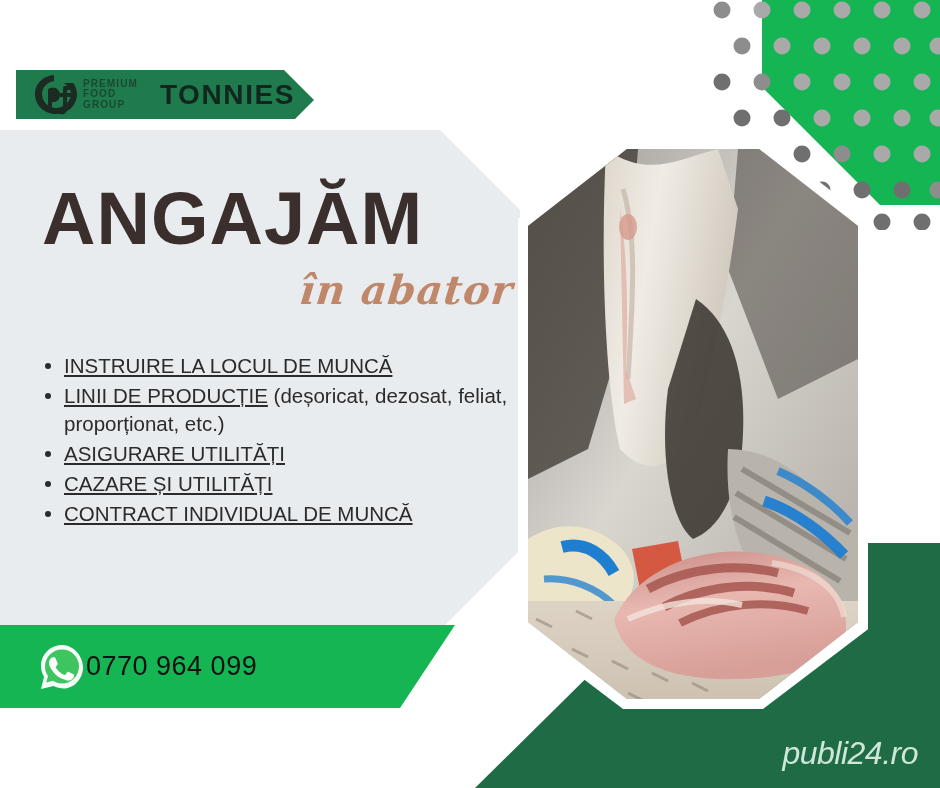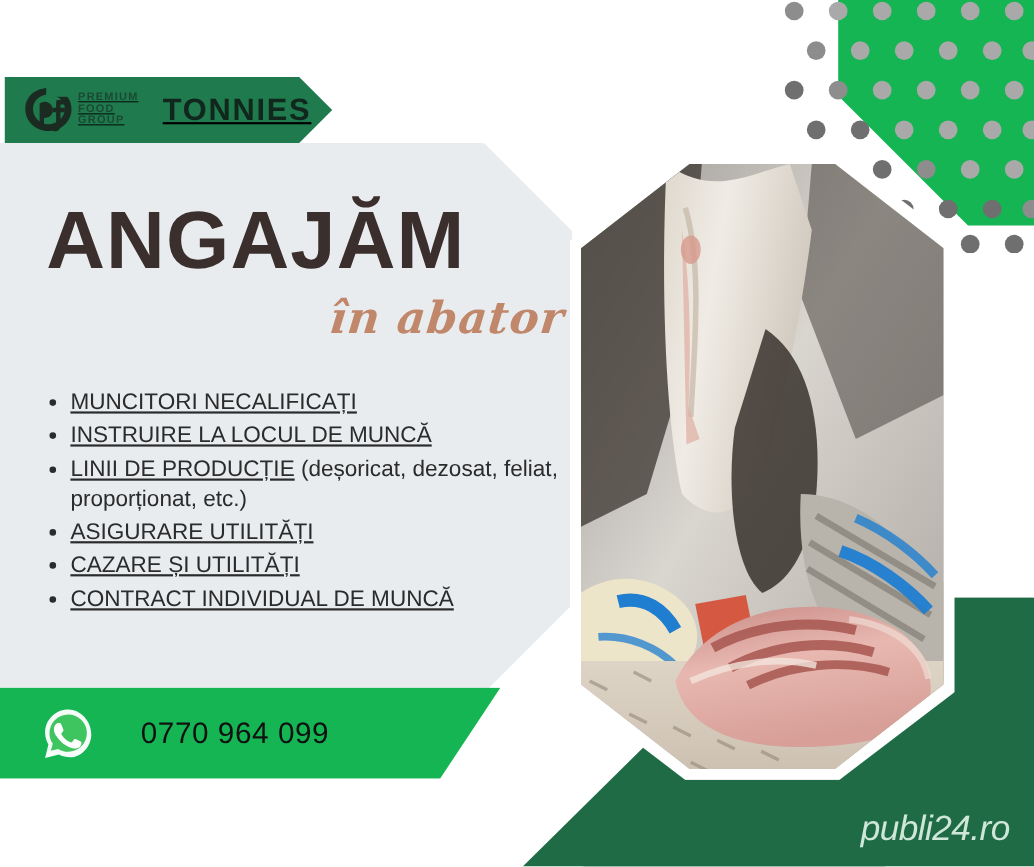--- a/index.html
+++ b/index.html
@@ -44,30 +44,29 @@
     width: 520px;
     height: 500px;
     background: #e9ecef;
     z-index: 3;
     clip-path: polygon(0 0, 440px 0, 520px 80px, 520px 420px, 440px 500px, 0 500px);
   }
 
   
   .logo-tab {
     position: absolute;
-    left: 4px;
+    left: 16px;
     top: 70px;
     width: 298px;
-    height: 60px;
+    height: 49px;
     background: #1f7a4d;
     z-index: 6;
     clip-path: polygon(0 0, 268px 0, 298px 30px, 268px 60px, 0 60px);
     display: flex;
     align-items: center;
-    text-decoration: underline;
   }
   .logo-mark {
     margin-left: 14px;
     width: 52px;
     height: 46px;
     display: block;
     flex: none;
   }
   .logo-words {
     margin-left: 1px;
@@ -192,21 +191,20 @@
     align-items: center;
   }
   .wa-icon {
     margin-left: 38px;
     width: 48px;
     height: 48px;
     flex: none;
     display: block;
   }
   .phone {
-    margin-left: 42px;
     font-size: 27px;
     font-weight: normal;
     color: #111111;
     letter-spacing: .5px;
   }
 
   
   .bottom-wedge {
     position: absolute;
     left: 340px;
@@ -390,21 +388,20 @@
       <span>FOOD</span>
       <span>GROUP</span>
     </div>
     <div class="tonnies">TONNIES</div>
   </div>
 
   <div class="headline">ANGAJĂM</div>
   <div class="script">în abator</div>
 
   <ul class="bullets">
-    <li><u>MUNCITORI NECALIFICAȚI</u><span class="plain"></span></li>
     <li><u>INSTRUIRE LA LOCUL DE MUNCĂ</u><span class="plain"></span></li>
     <li><u>LINII DE PRODUCȚIE</u><span class="plain"> (deșoricat, dezosat, feliat, proporționat, etc.)</span></li>
     <li><u>ASIGURARE UTILITĂȚI</u><span class="plain"></span></li>
     <li><u>CAZARE ȘI UTILITĂȚI</u><span class="plain"></span></li>
     <li><u>CONTRACT INDIVIDUAL DE MUNCĂ</u><span class="plain"></span></li>
   </ul>
 
   <div class="contact-banner">
     <svg class="wa-icon" viewBox="0 0 48 48" xmlns="http://www.w3.org/2000/svg">
       <path d="M24 2 C12.4 2 3 11.4 3 23 c0 3.9 1.1 7.6 3 10.8 L3 46 l12.6 -3 c3 1.6 6.6 2.5 10.4 2.5 C35.6 45.5 45 36.1 45 24.5 C45 12.9 35.6 2 24 2 Z" fill="#ffffff" opacity=".96"></path>

